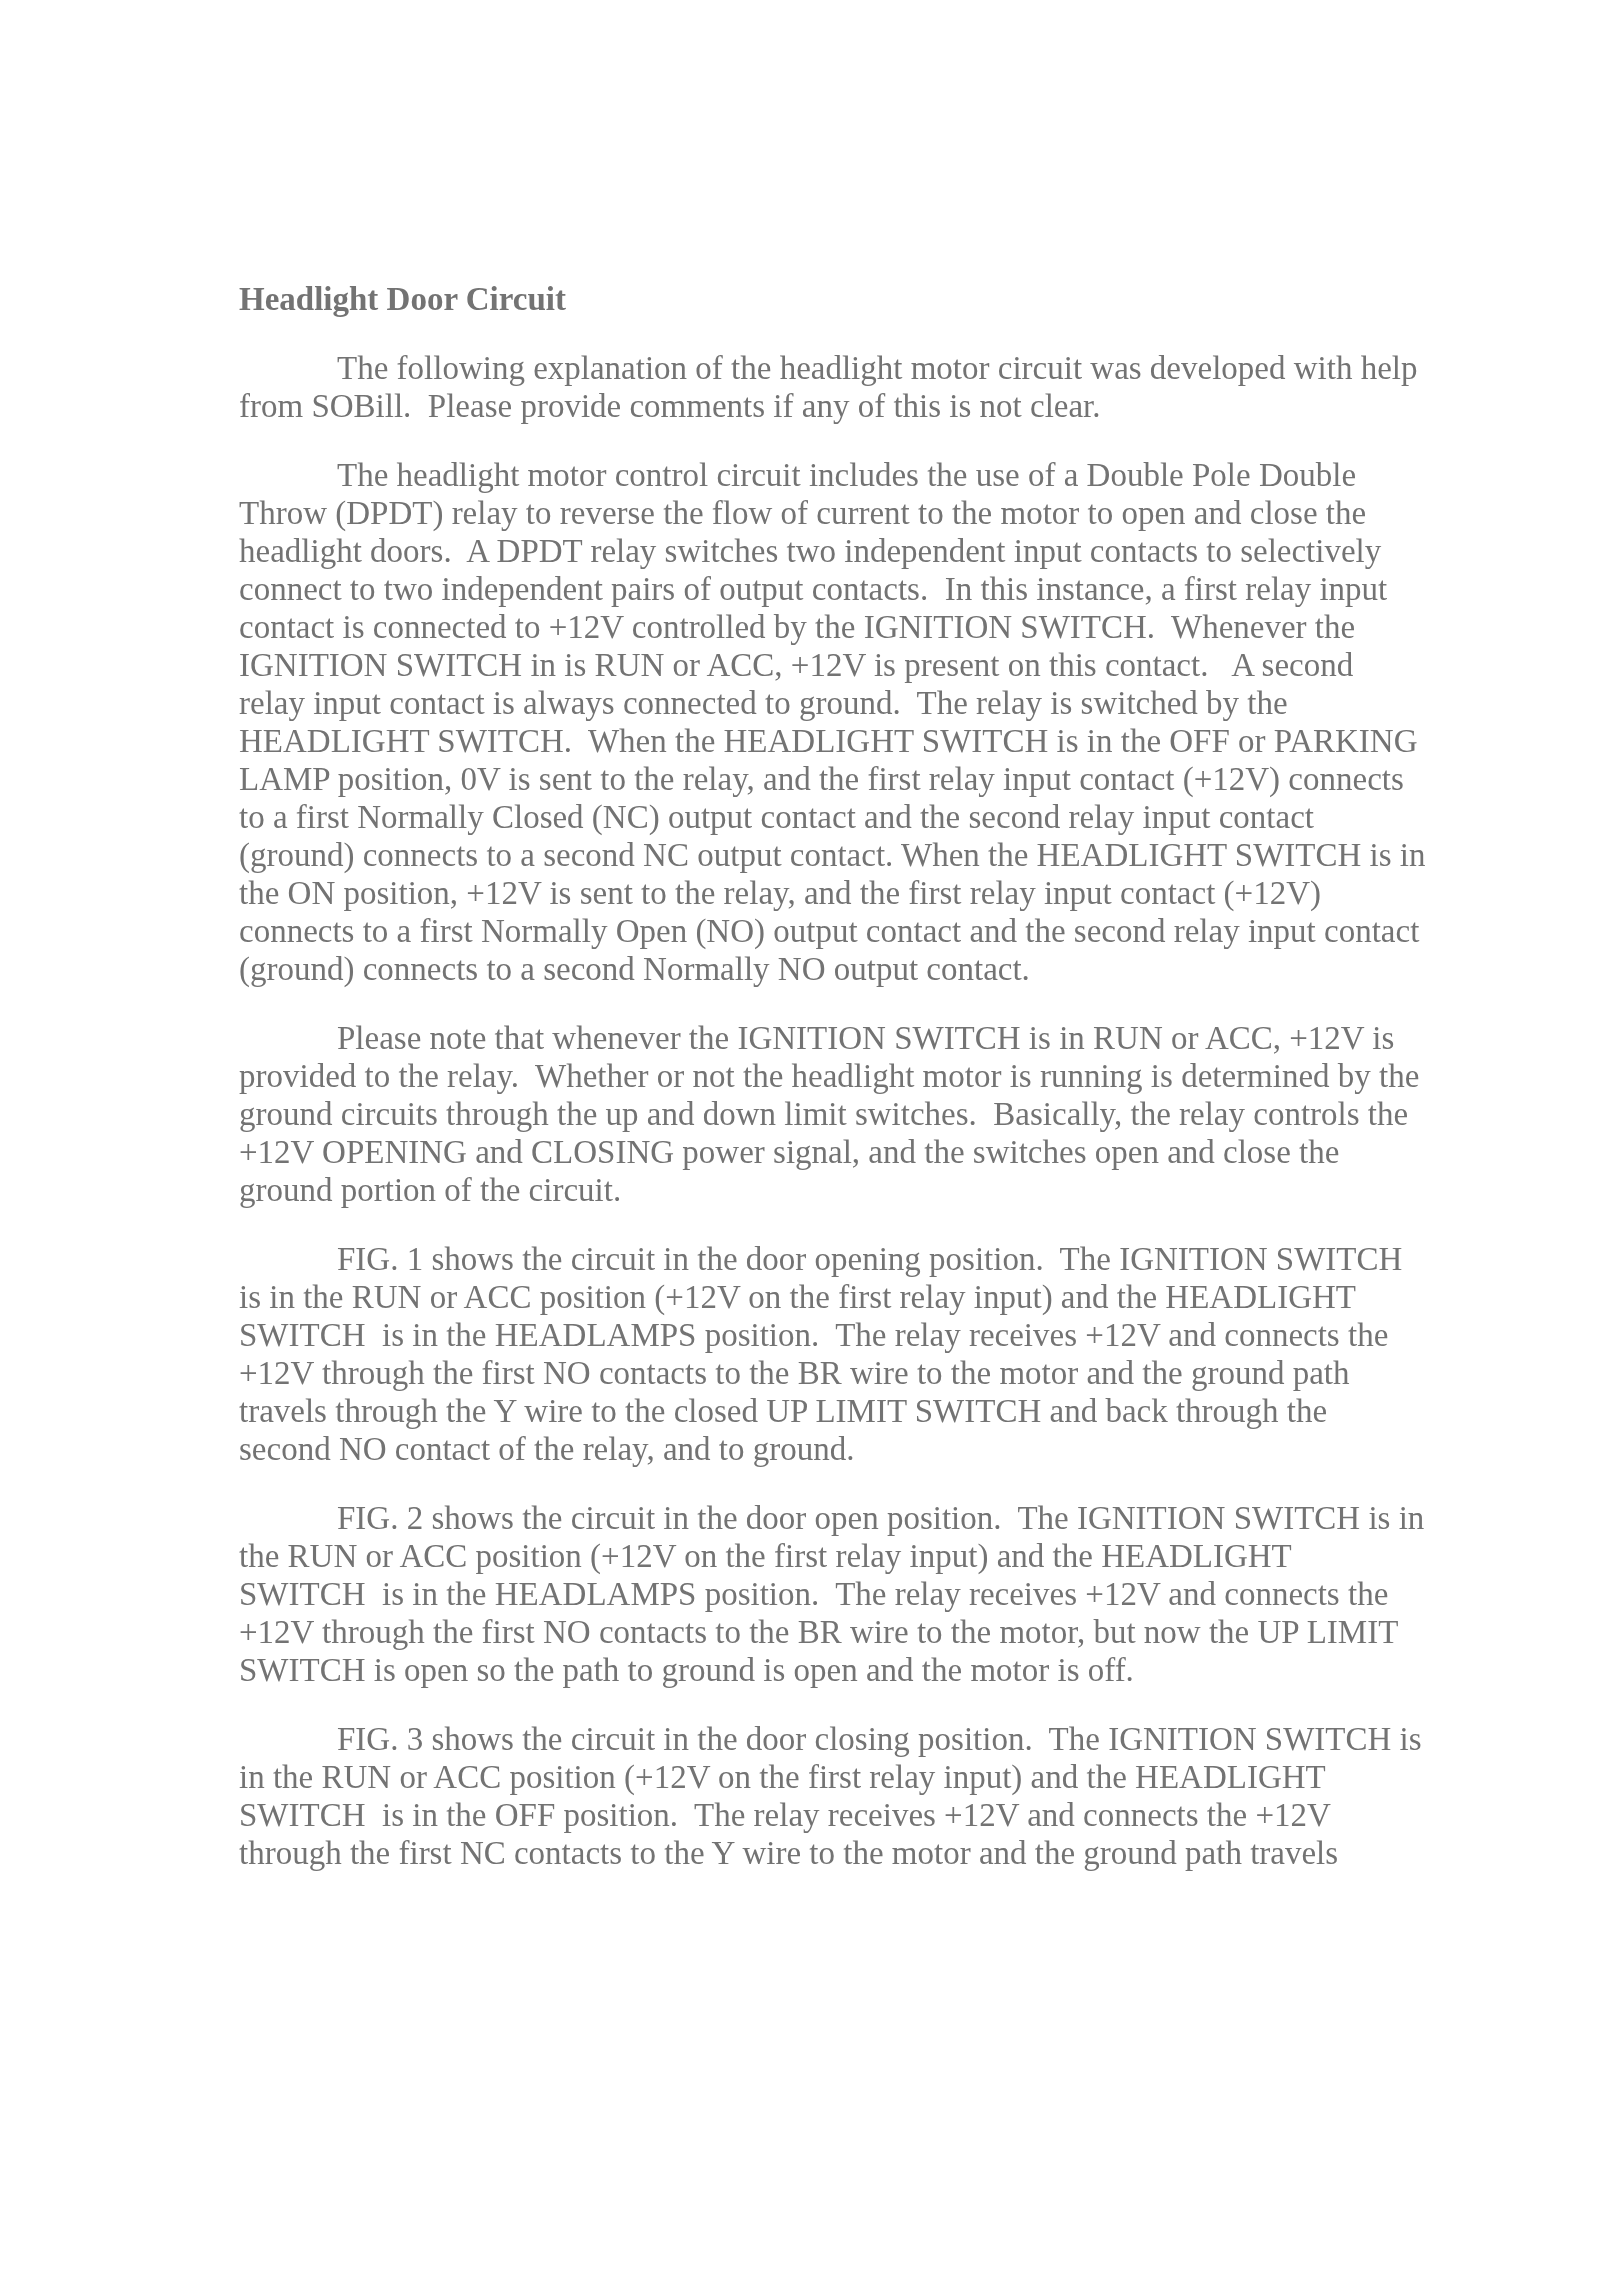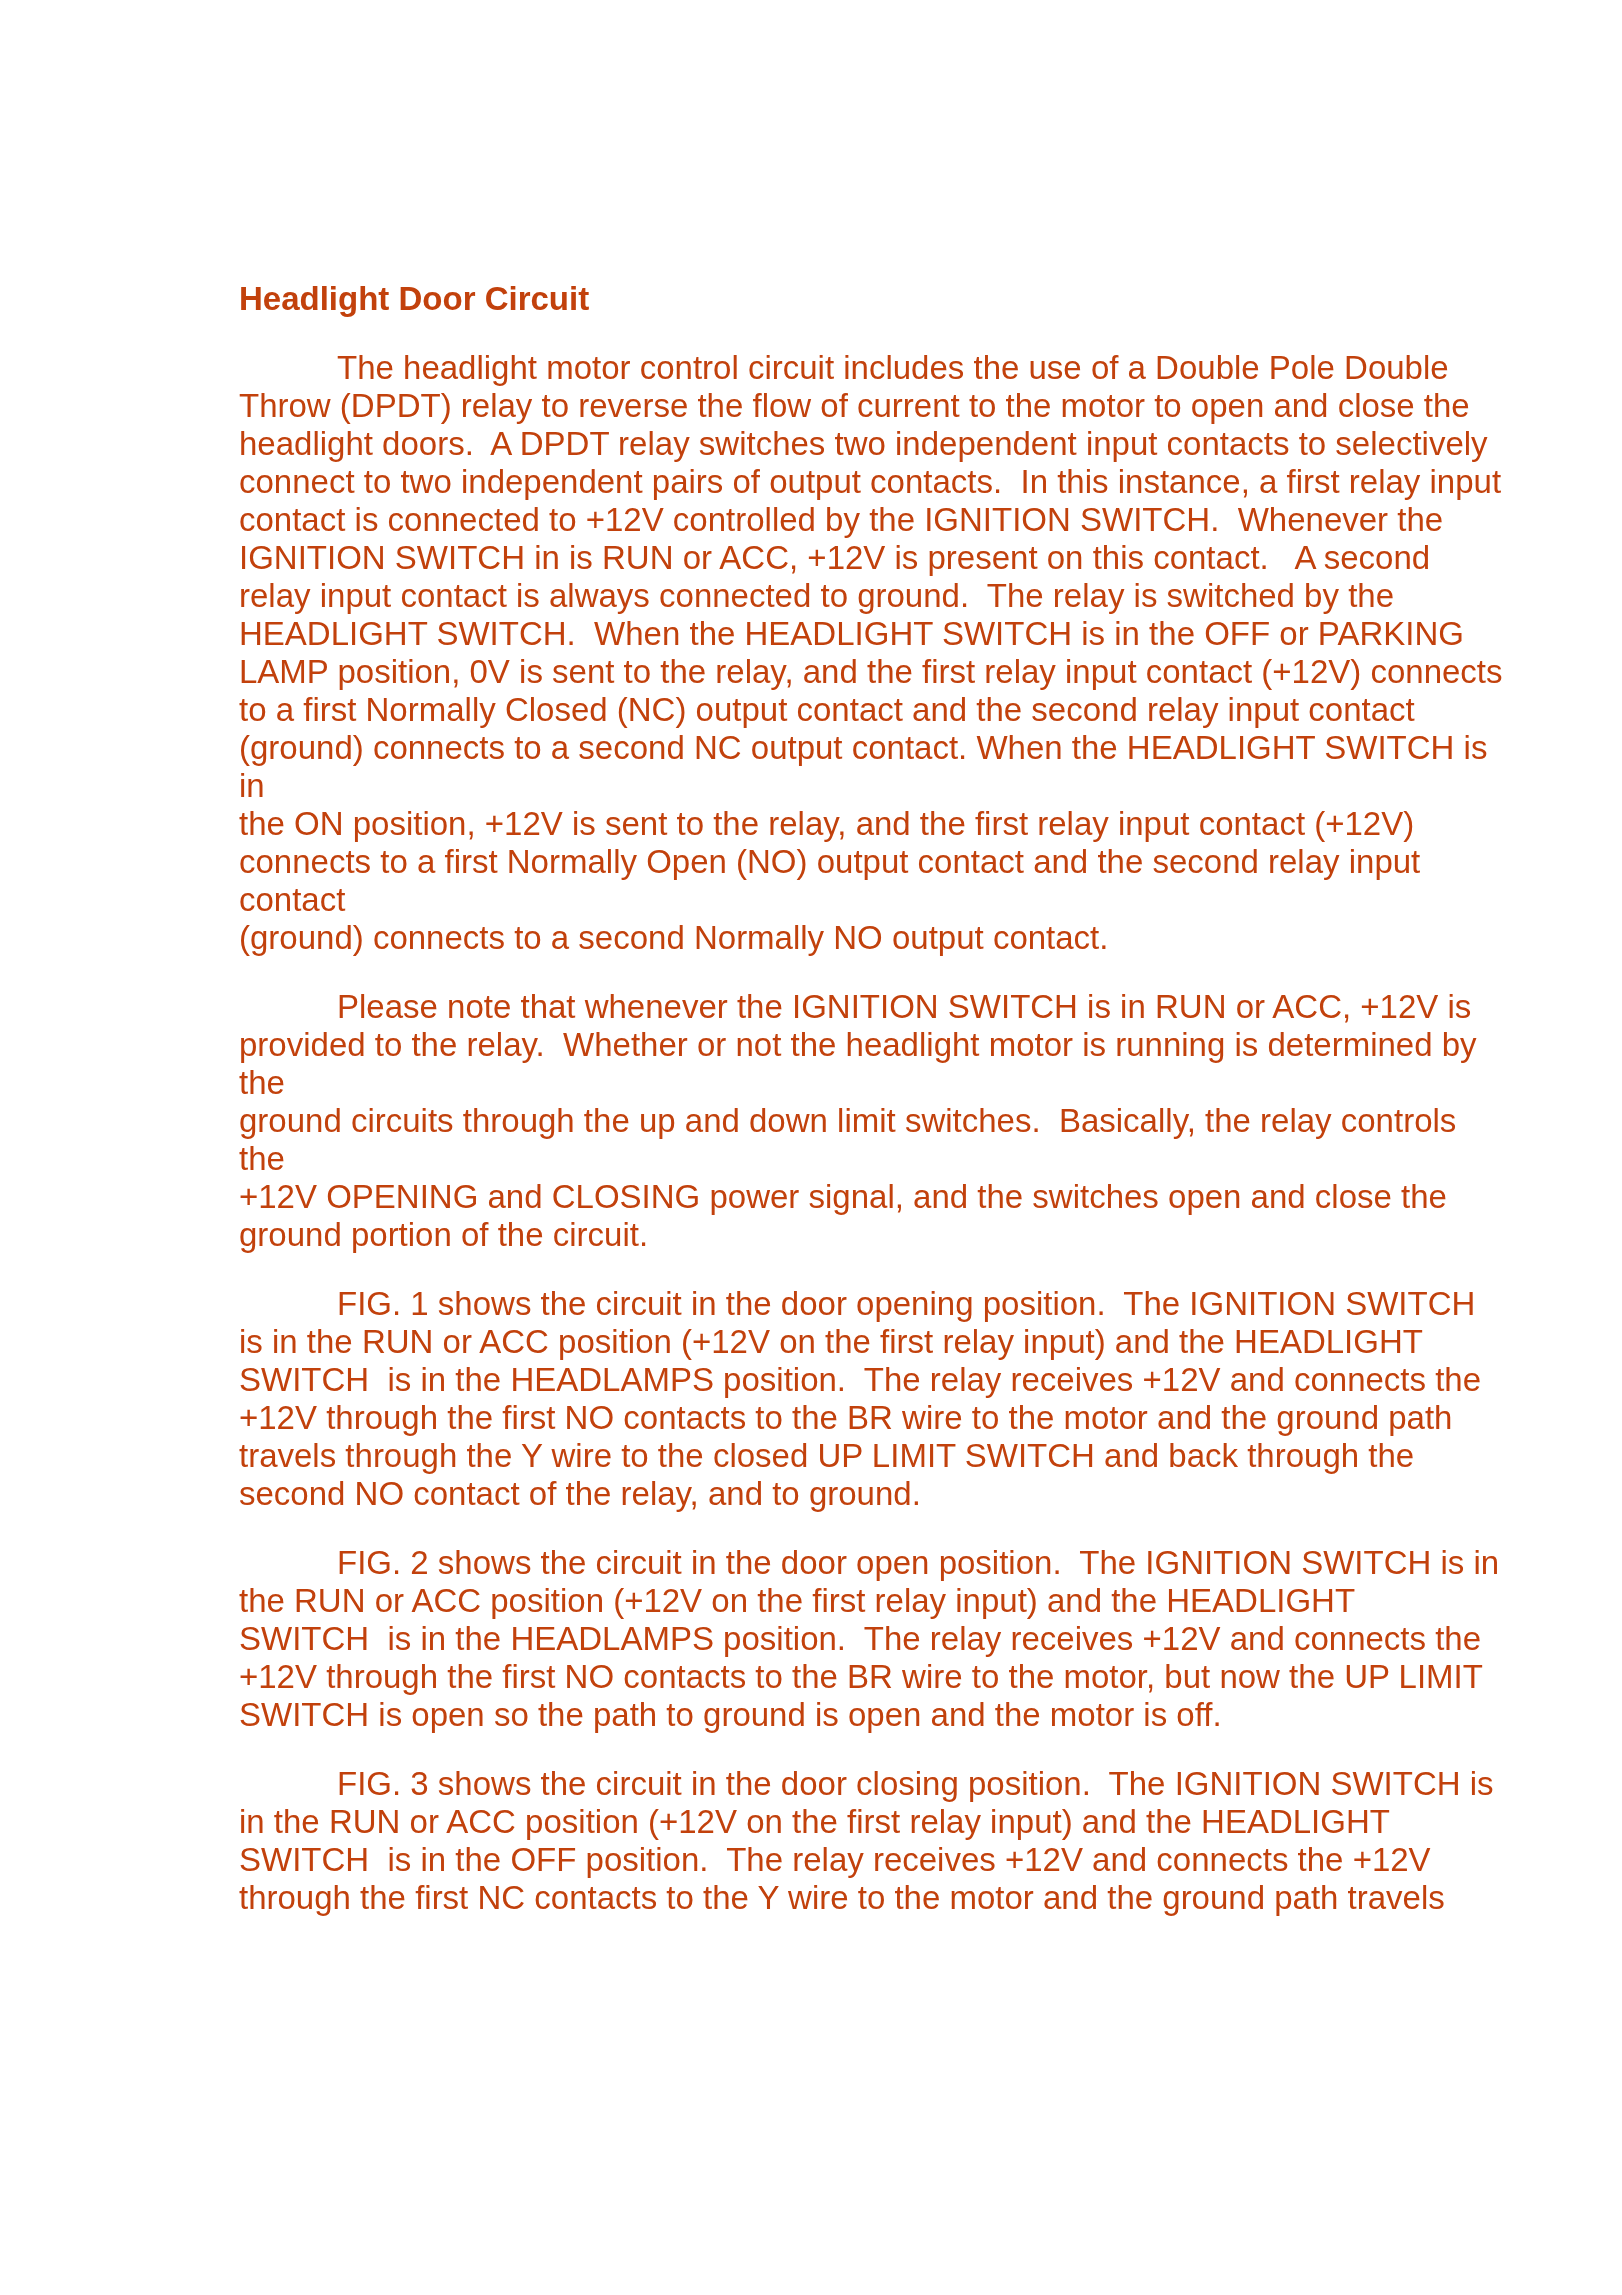--- a/index.html
+++ b/index.html
@@ -6,22 +6,22 @@
     margin: 0;
     padding: 0;
     background: #ffffff;
   }
   .page {
     position: relative;
     width: 1622px;
     height: 2295px;
     box-sizing: border-box;
     background: #ffffff;
-    color: #c2410c;
-    font-family: Liberation Sans, sans-serif;
+    color: #737373;
+    font-family: Liberation Serif, serif;
     font-size: 33px;
     line-height: 38px;
     padding: 280px 118px 0 239px;
     overflow: hidden;
   }
   .doc-title {
     margin: 0;
     font-size: 33px;
     line-height: 38px;
     font-weight: bold;
@@ -34,20 +34,22 @@
     white-space: pre-wrap; 
     text-align: left;
   }
 </style>
 </head>
 <body>
 
 <div class="page">
   <h1 class="doc-title">Headlight Door Circuit</h1>
 
+  <p class="doc-para">The following explanation of the headlight motor circuit was developed with help
+from SOBill.  Please provide comments if any of this is not clear.</p>
 
   <p class="doc-para">The headlight motor control circuit includes the use of a Double Pole Double
 Throw (DPDT) relay to reverse the flow of current to the motor to open and close the
 headlight doors.  A DPDT relay switches two independent input contacts to selectively
 connect to two independent pairs of output contacts.  In this instance, a first relay input
 contact is connected to +12V controlled by the IGNITION SWITCH.  Whenever the
 IGNITION SWITCH in is RUN or ACC, +12V is present on this contact.   A second
 relay input contact is always connected to ground.  The relay is switched by the
 HEADLIGHT SWITCH.  When the HEADLIGHT SWITCH is in the OFF or PARKING
 LAMP position, 0V is sent to the relay, and the first relay input contact (+12V) connects

